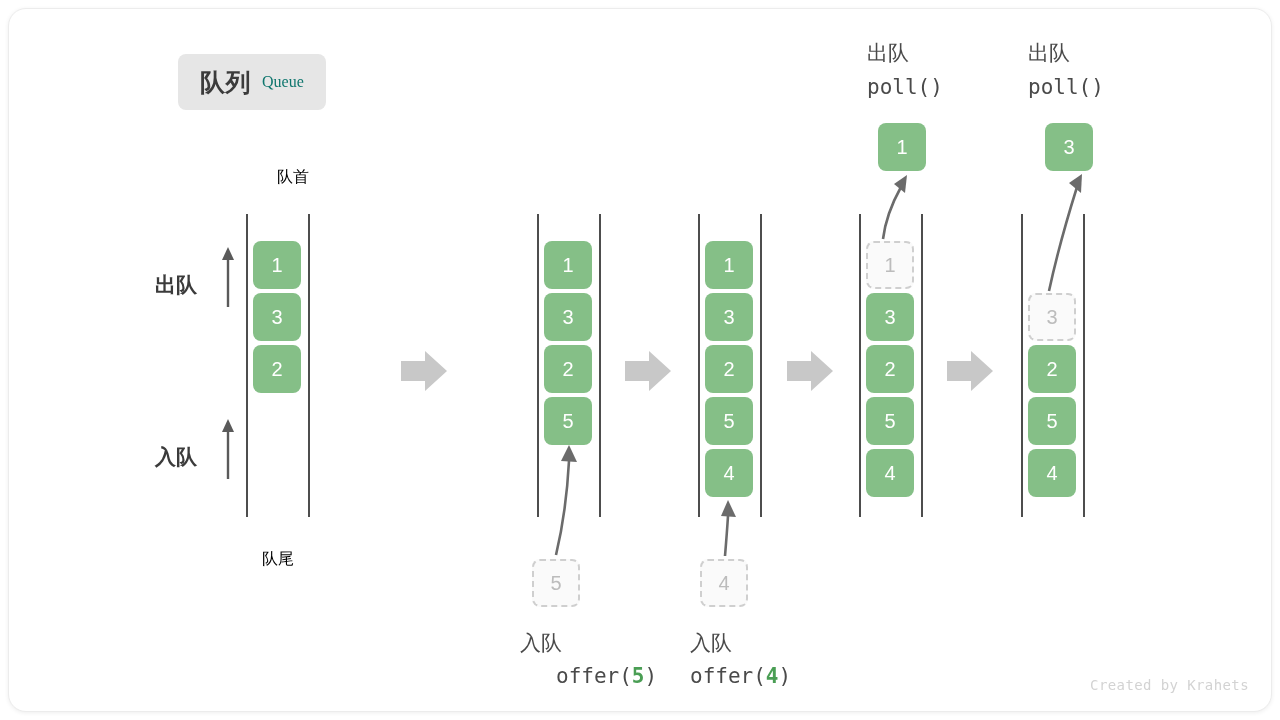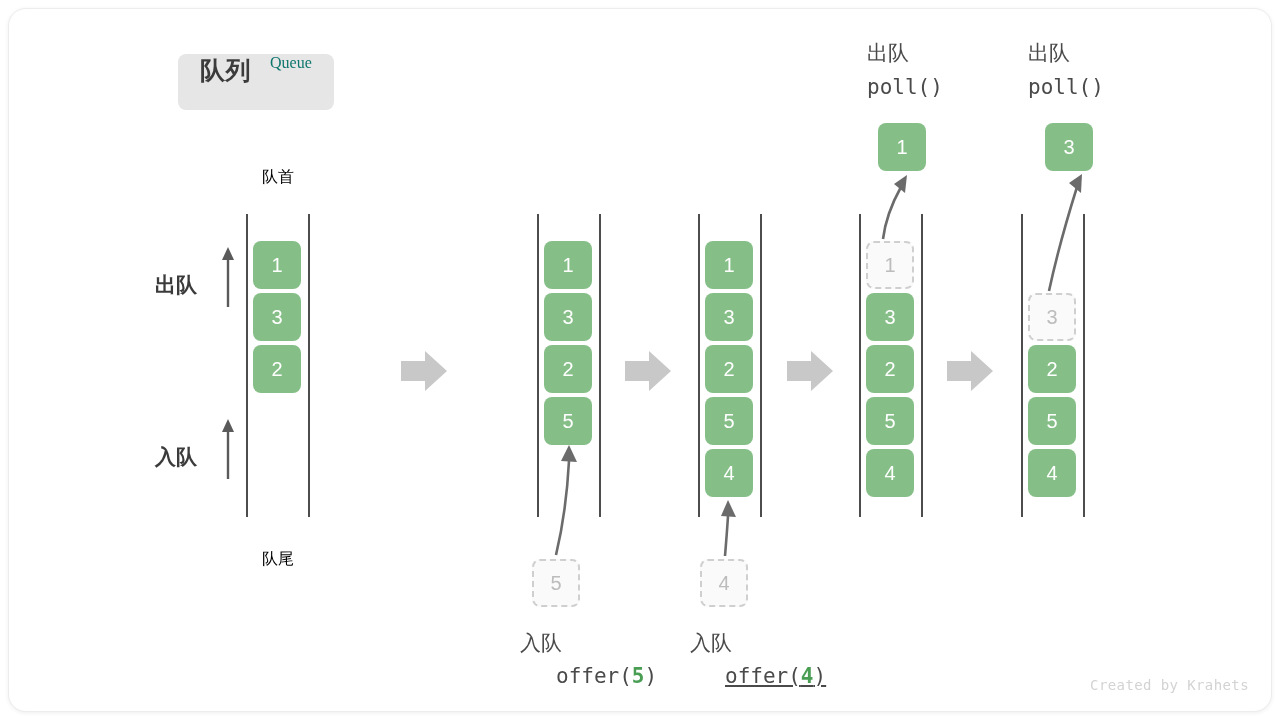--- a/index.html
+++ b/index.html
@@ -30,22 +30,22 @@
   
   #title-badge {
     position: absolute;
     left: 169px;
     top: 45px;
     height: 56px;
     padding: 0 22px;
     background: #e6e6e6;
     border-radius: 8px;
     display: flex;
-    align-items: flex-start;
-    gap: 19px;
+    align-items: center;
+    gap: 11px;
   }
   #title-badge .cn {
     font-size: 25px;
     font-weight: bold;
     color: #3b3b3b;
     letter-spacing: 0.5px;
   }
   #title-badge .en {
     font-family: Liberation Serif, serif;
     font-size: 16px;
@@ -121,21 +121,21 @@
 </head>
 <body>
 
 <div id="card">
 
   <div id="title-badge">
     <span class="cn">队列</span>
     <span class="en">Queue</span>
   </div>
 
-  <div class="stack-label" style="left:238px; top:158px; width:62px; text-align:center;">队首</div>
+  <div class="stack-label" style="left:238px; top:158px; width:62px; text-align:right;">队首</div>
   <div class="stack-label" style="left:238px; top:540px; width:62px; text-align:center;">队尾</div>
   <div class="cap-cn stack-label" style="left:146px; top:262px;">出队</div>
   <div class="cap-cn stack-label" style="left:146px; top:434px;">入队</div>
 
   <svg class="varrow" style="left:205px; top:236px;" width="28" height="64">
     <line x1="14" y1="62" x2="14" y2="12" stroke="#5a5a5a" stroke-width="2.4"></line>
     <polygon points="14,2 8,15 20,15" fill="#5a5a5a"></polygon>
   </svg>
   <svg class="varrow" style="left:205px; top:408px;" width="28" height="64">
     <line x1="14" y1="62" x2="14" y2="12" stroke="#5a5a5a" stroke-width="2.4"></line>
@@ -176,21 +176,21 @@
   <div class="cell" style="left:696px; top:284px;">3</div>
   <div class="cell" style="left:696px; top:336px;">2</div>
   <div class="cell" style="left:696px; top:388px;">5</div>
   <div class="cell" style="left:696px; top:440px;">4</div>
   <div class="cell ghost" style="left:691px; top:550px;">4</div>
   <svg class="tarrow" style="left:695px; top:487px;" width="40" height="64">
     <path d="M21,60 C22,48 23,36 24,20" stroke="#6b6b6b" stroke-width="2.6" fill="none"></path>
     <polygon points="24,4 17,20 32,21" fill="#6b6b6b"></polygon>
   </svg>
   <div class="op-cn" style="position:absolute; left:681px; top:620px;">入队</div>
-  <div class="mono" style="position:absolute; left:716px; top:655px;text-decoration:underline;"><span>offer(</span><span class="num">4</span><span>)</span></div>
+  <div class="mono" style="position:absolute; left:681px; top:655px;"><span>offer(</span><span class="num">4</span><span>)</span></div>
 
   <svg class="tarrow" style="left:778px; top:340px;" width="48" height="44">
     <polygon points="0,12 24,12 24,2 46,22 24,42 24,32 0,32" fill="#c8c8c8"></polygon>
   </svg>
 
   <div class="op-cn" style="position:absolute; left:858px; top:30px;">出队</div>
   <div class="mono" style="position:absolute; left:858px; top:66px;">poll()</div>
   <div class="cell" style="left:869px; top:114px;">1</div>
 
   <div class="rail" style="left:850px; top:205px; height:303px;"></div>

